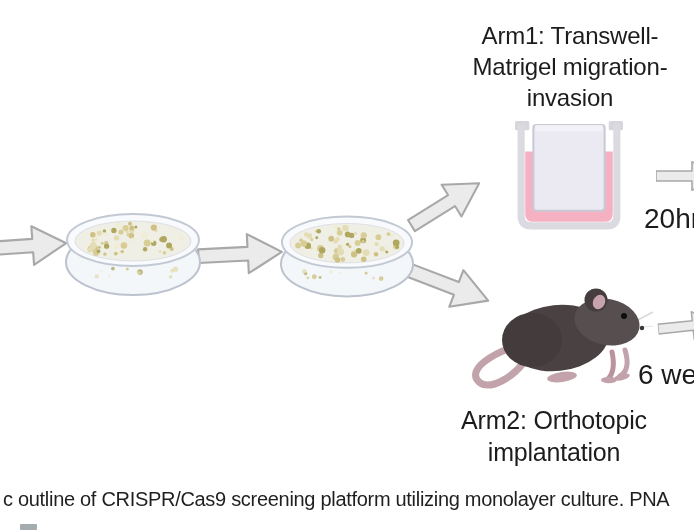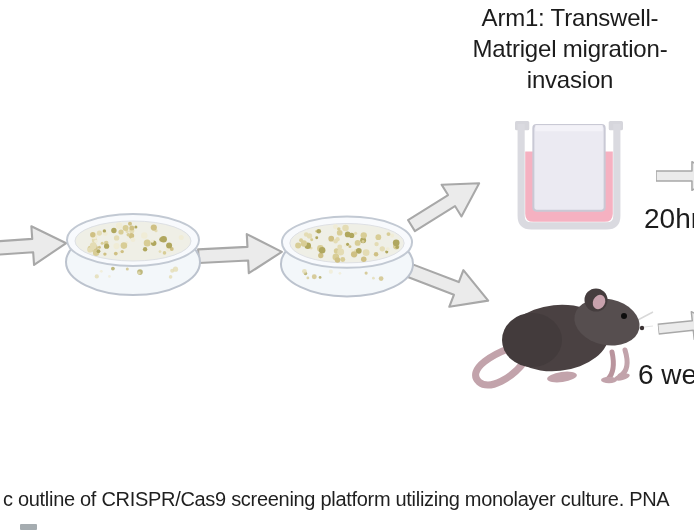--- a/index.html
+++ b/index.html
@@ -21,24 +21,26 @@
     background:#5b6770;opacity:.55;border-radius:1px;}
   .icon-svg{position:absolute;}
 </style>
 </head>
 <body>
 
 <div id="stage">
 
 
 
-  <div class="lbl" style="left:450px;top:2px;width:240px;font-size:24px;">Arm1: Transwell-
+  <div class="lbl" style="left:450px;top:20px;width:240px;font-size:24px;">Arm1: Transwell-
 Matrigel migration-
 invasion</div>
 
+  <div class="lbl" style="left:448px;top:404px;width:212px;line-height:32px;">Arm2: Orthotopic
+implantation</div>
 
   <div class="time" style="left:644px;top:203px;">20hr</div>
 
   <div class="time" style="left:638px;top:359px;">6 we</div>
 
   <div class="arrow" style="left:-16px;top:222px;transform:rotate(-4deg);">
     <svg width="84" height="48" viewBox="0 0 100 54">
         <polygon points="0,19 58,19 58,4 98,27 58,50 58,35 0,35"></polygon>
       </svg>
   </div>

